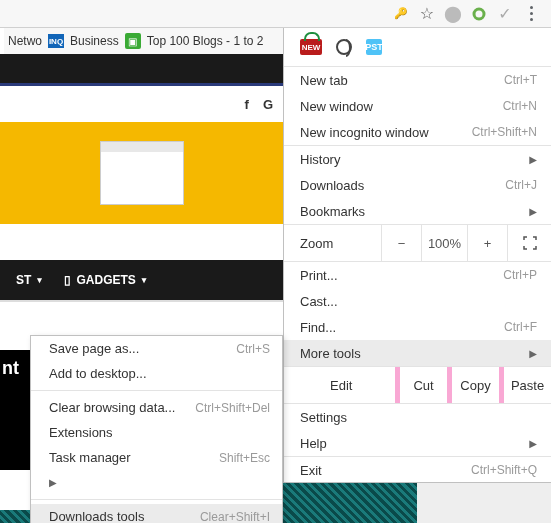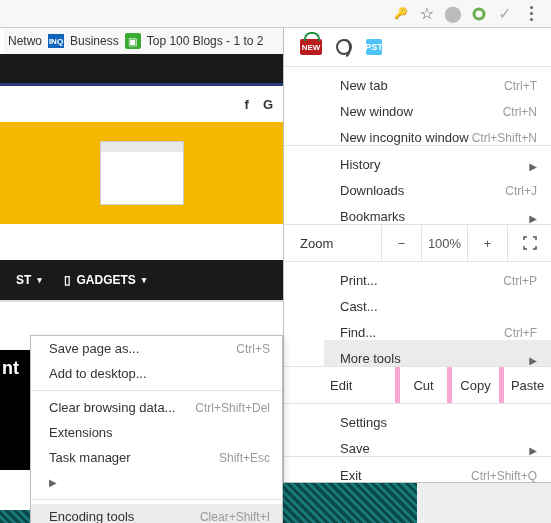--- a/index.html
+++ b/index.html
@@ -31,21 +31,21 @@
 
 .main-menu { position: absolute; top: 28px; left: 283px; width: 268px; background: #fff; border-left: 1px solid #c0c0c0; border-bottom: 1px solid #c0c0c0; font-size: 13px; color: #333; height: 455px; }
 .mm-ext { height: 38px; display: flex; align-items: center; gap: 14px; padding-left: 16px; }
 .ext-new { width: 22px; height: 16px; background: #b91c1c; color: #fff; font-size: 8px; font-weight: bold; border-radius: 2px; display: flex; align-items: center; justify-content: center; position: relative; }
 .ext-new::before { content: ""; position: absolute; top: -7px; left: 4px; width: 12px; height: 7px; border: 2px solid #1e8e3e; border-bottom: none; border-radius: 7px 7px 0 0; }
 .ext-gray { width: 16px; height: 16px; border: 2px solid #444; border-radius: 50%; position: relative; }
 .ext-gray::after { content: ""; position: absolute; left: 3px; top: -2px; width: 6px; height: 14px; border: 2px solid #444; border-radius: 50%; clip-path: inset(0 0 0 50%); }
 .ext-blue { width: 16px; height: 16px; background: #4fc3f7; color: #fff; font-size: 9px; font-weight: bold; display: flex; align-items: center; justify-content: center; border-radius: 2px; }
 
 .sep { height: 1px; background: #e3e3e3; }
-.mm-row { height: 26px; display: flex; align-items: flex-end; padding: 0 14px 0 16px; cursor: default; margin-left: 40px; }
+.mm-row { height: 26px; display: flex; align-items: center; padding: 0 14px 0 16px; cursor: default; }
 .mm-row .lbl { flex: 1; }
 .mm-row .sc { color: #9a9a9a; font-size: 12px; }
 .mm-row .arr { color: #666; font-size: 10px; }
 .mm-row.hl { background: #ebebeb; }
 
 .zoom-row { height: 38px; display: flex; align-items: center; border-top: 1px solid #e3e3e3; border-bottom: 1px solid #e3e3e3; }
 .zoom-row .lbl { padding-left: 16px; flex: 1; }
 .zoom-row .cell { width: 40px; height: 100%; border-left: 1px solid #e3e3e3; display: flex; align-items: center; justify-content: center; color: #555; }
 .zoom-row .pct { width: 46px; }
 .zoom-row .full { width: 44px; font-size: 11px; }
@@ -188,21 +188,21 @@
   <div class="ecp-row">
     <span class="lbl">Edit</span>
     <div class="cell">Cut</div>
     <div class="cell">Copy</div>
     <div class="cell">Paste</div>
   </div>
   <div class="mm-row">
       <span class="lbl">Settings</span>
     </div>
   <div class="mm-row">
-      <span class="lbl">Save</span>
+      <span class="lbl">Help</span>
       <span class="arr">▶</span>
     </div>
   <div class="sep"></div>
   <div class="mm-row">
       <span class="lbl">Exit</span>
       <span class="sc">Ctrl+Shift+Q</span>
     </div>
 </div>
 
 <div class="footer-strip">
@@ -228,16 +228,16 @@
     </div>
   <div class="sm-row">
       <span class="lbl">Task manager</span>
       <span class="sc">Shift+Esc</span>
     </div>
   <div class="sm-row">
       <span class="arr">▶</span>
     </div>
   <div class="sm-sep"></div>
   <div class="sm-row hl">
-      <span class="lbl">Encoding tools</span>
+      <span class="lbl">Downloads tools</span>
       <span class="sc">Clear+Shift+I</span>
     </div>
 </div>
 
 </body></html>

